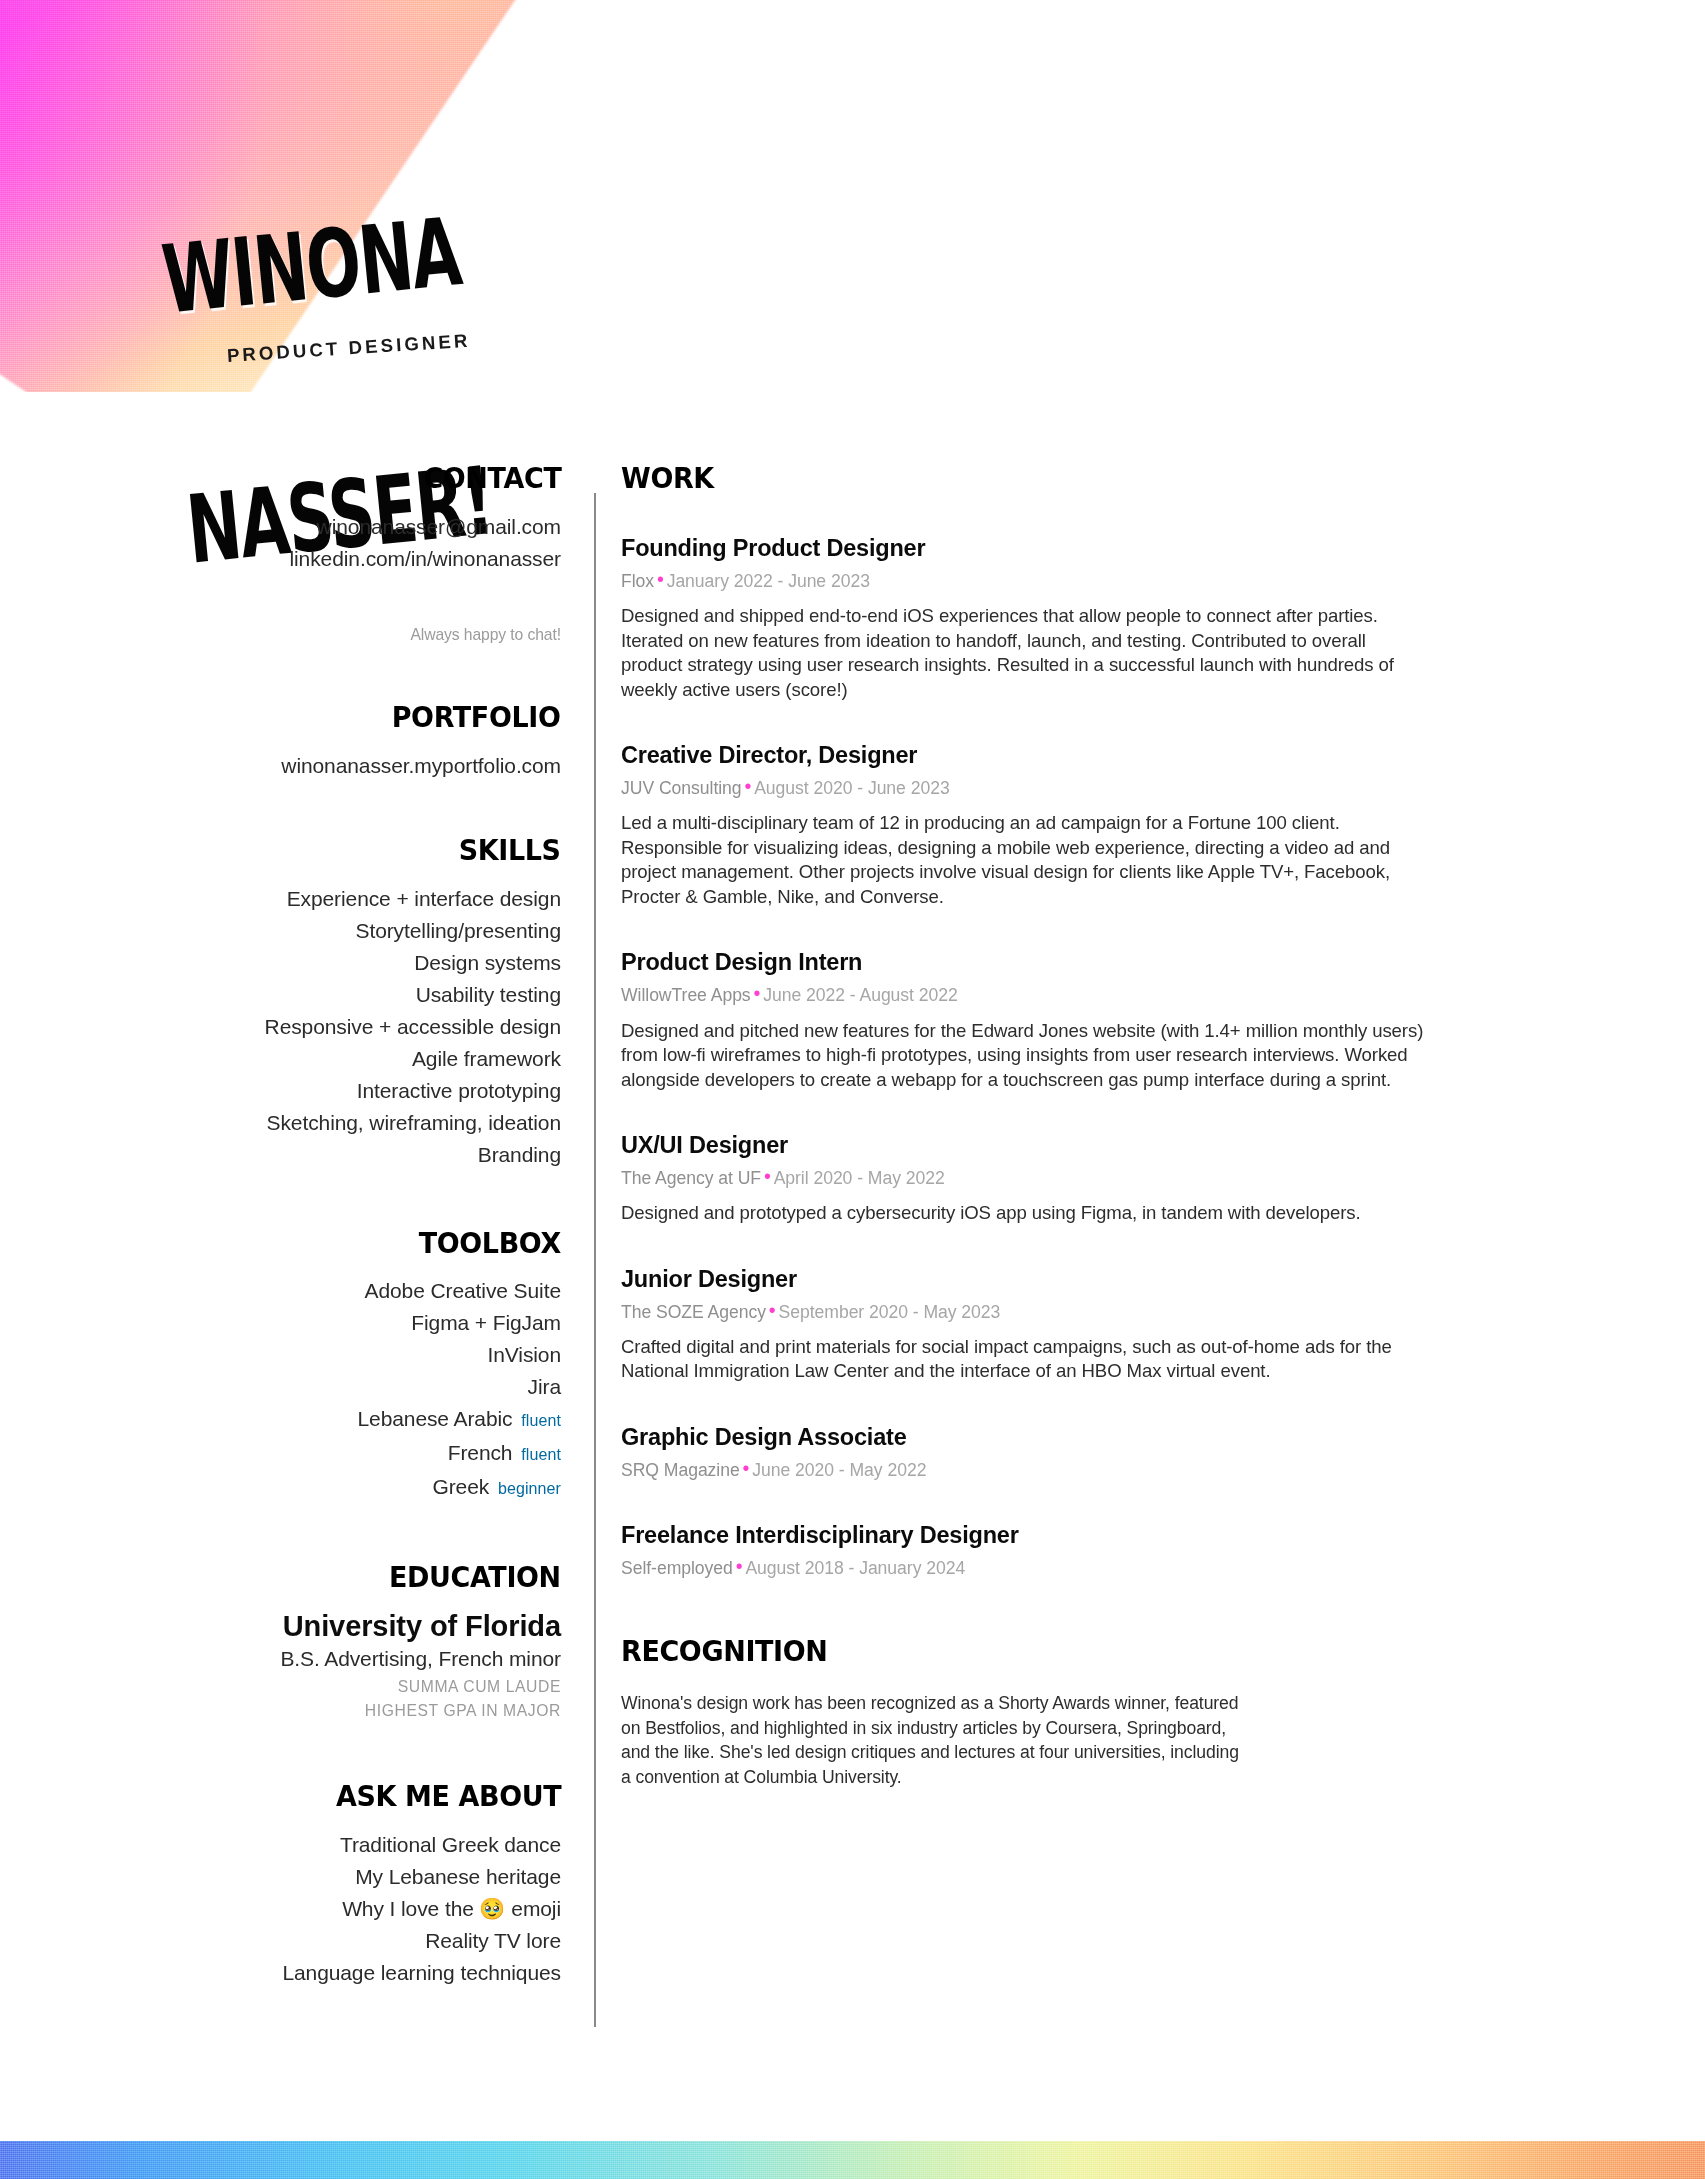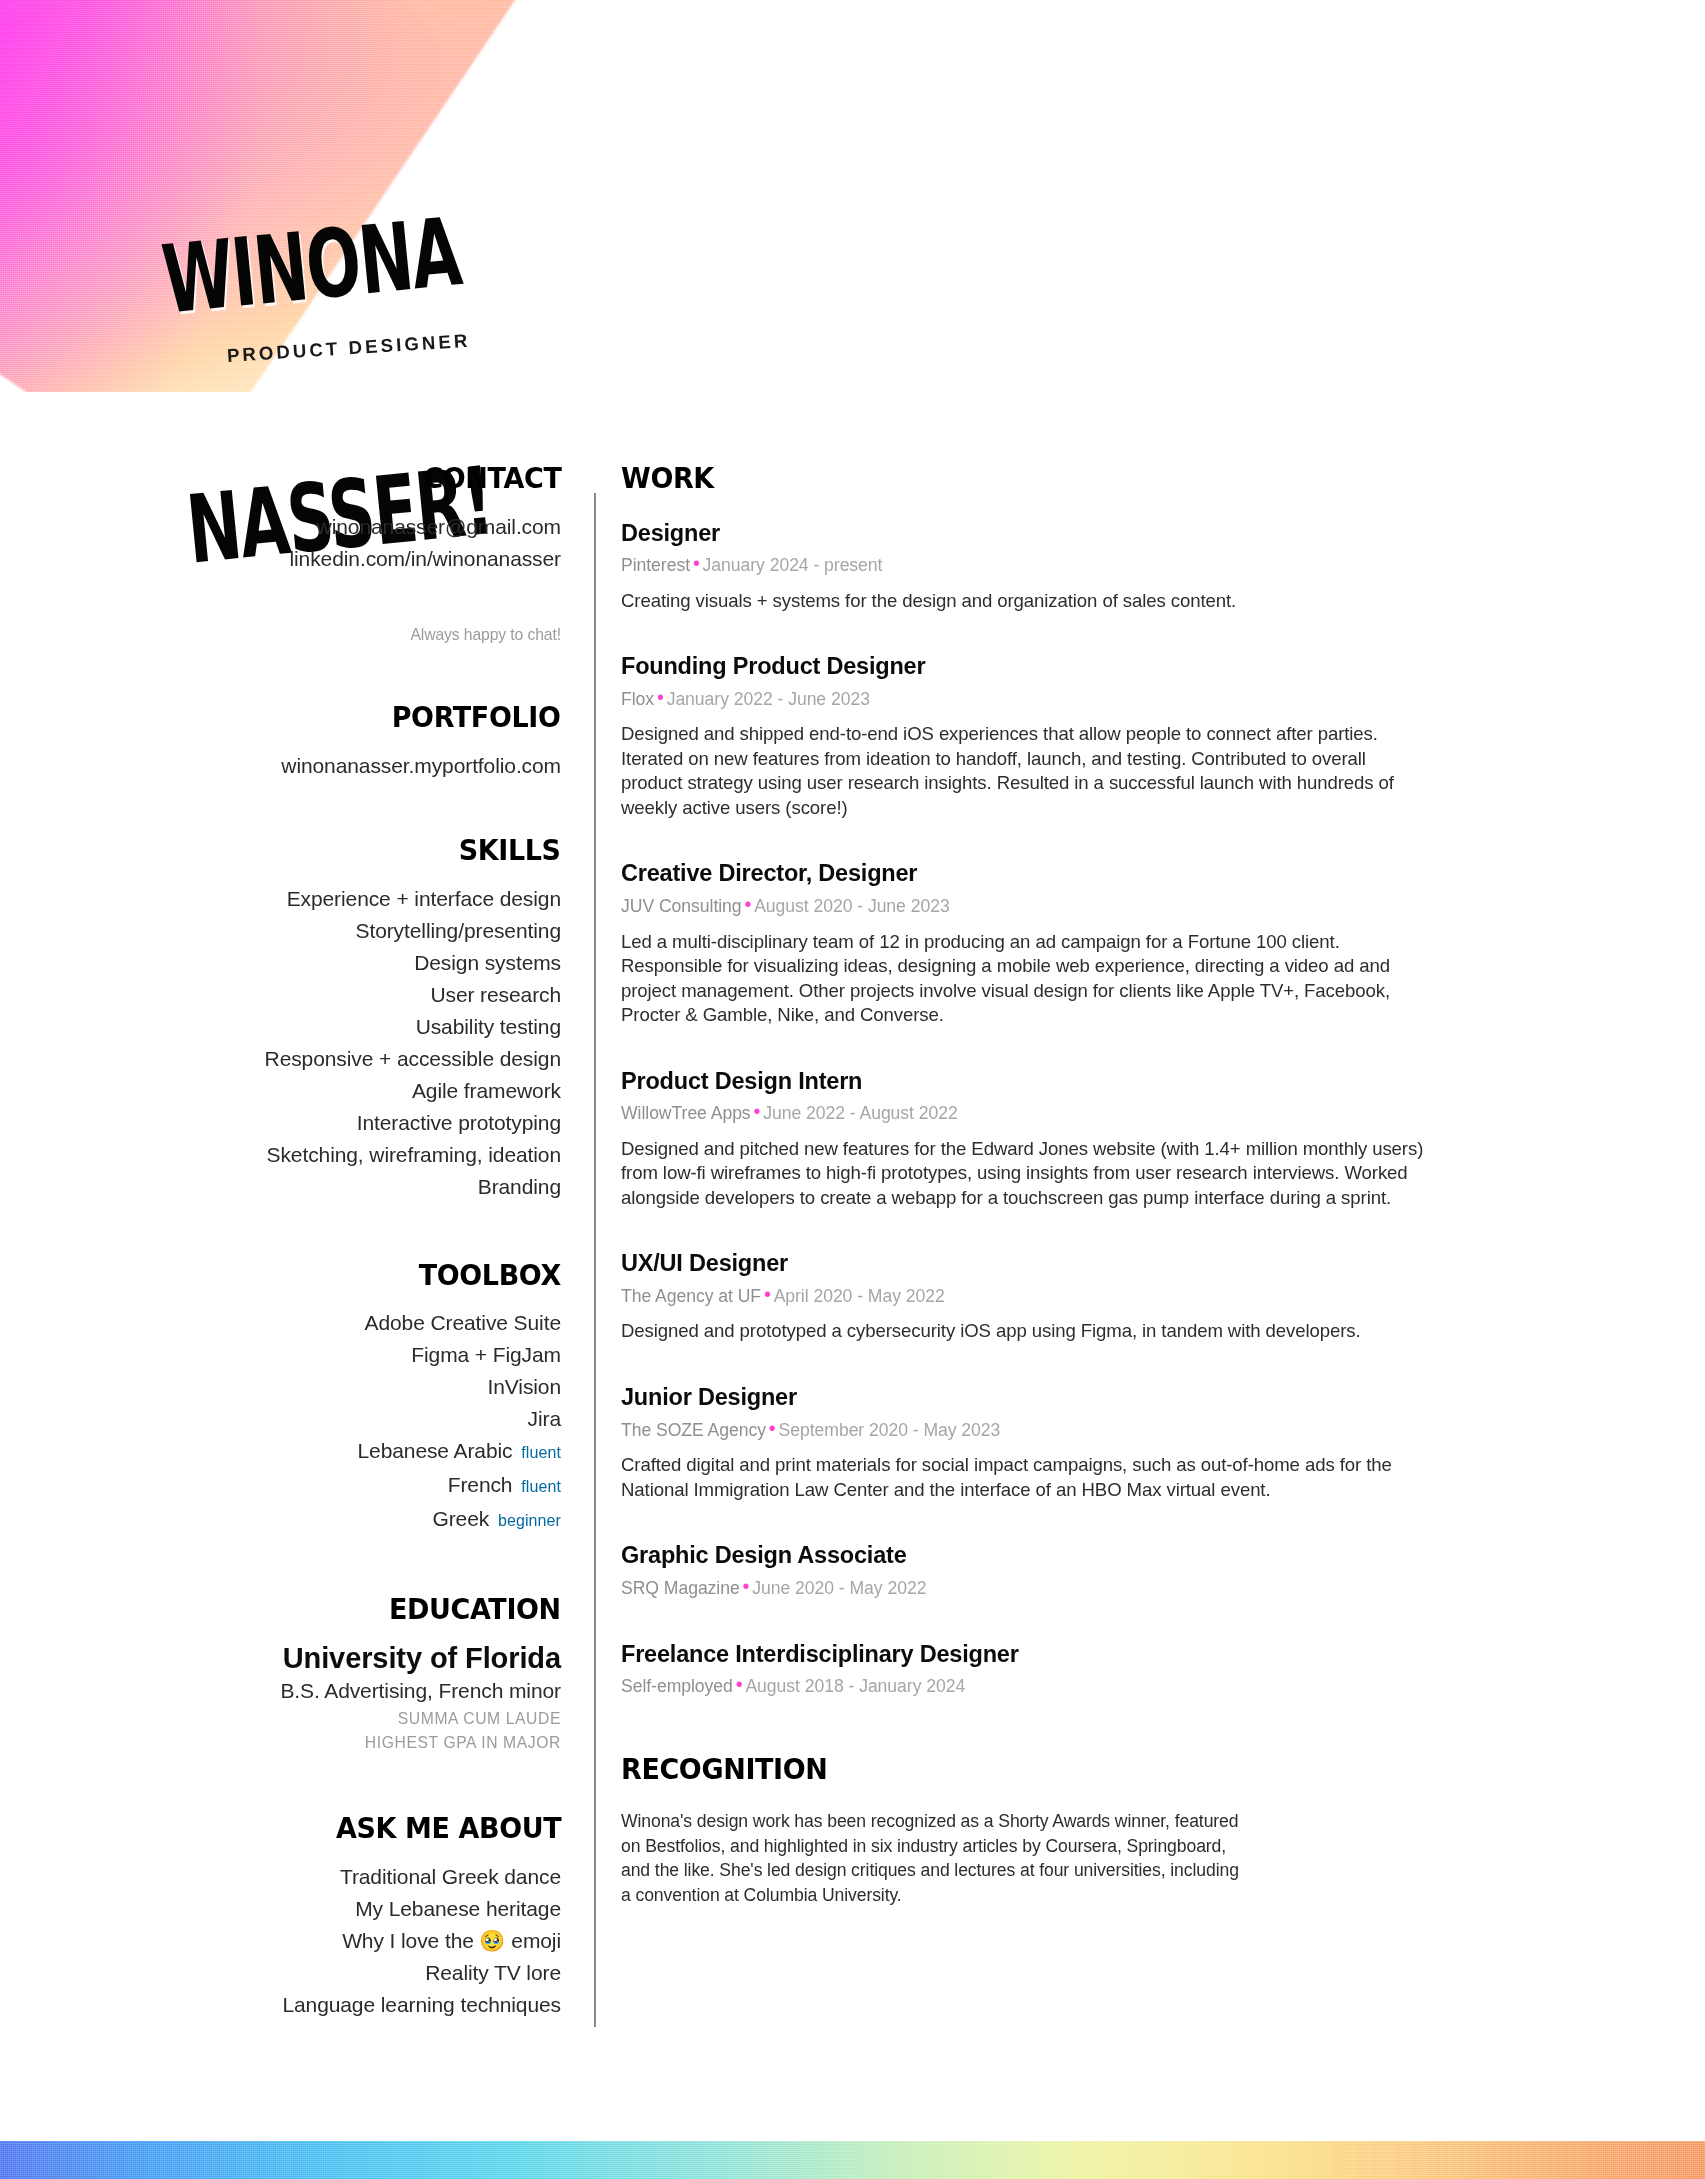--- a/index.html
+++ b/index.html
@@ -315,21 +315,20 @@
           <div class="line">winonanasser.myportfolio.com</div>
         </div>
       </section>
 
       <section class="lsec gap-skills">
         <h2><span>SKILLS</span></h2>
         <div class="lines">
           <div class="line">Experience + interface design</div>
           <div class="line">Storytelling/presenting</div>
           <div class="line">Design systems</div>
-          <div class="line">User research</div>
           <div class="line">Usability testing</div>
           <div class="line">Responsive + accessible design</div>
           <div class="line">Agile framework</div>
           <div class="line">Interactive prototyping</div>
           <div class="line">Sketching, wireframing, ideation</div>
           <div class="line">Branding</div>
         </div>
       </section>
 
       <section class="lsec gap-toolbox">
@@ -365,27 +364,20 @@
           <div class="line">Language learning techniques</div>
         </div>
       </section>
 
     </div>
 
     <div class="col-right">
 
       <div class="rsec-title"><span>WORK</span></div>
 
-      <div class="job first">
-        <div class="job-title">Designer</div>
-        <div class="job-meta">
-          <span class="org">Pinterest</span><span class="dot">•</span><span>January 2024 - present</span>
-        </div>
-        <div class="job-desc">Creating visuals + systems for the design and organization of sales content.</div>
-      </div>
 
       <div class="job gapbig">
         <div class="job-title">Founding Product Designer</div>
         <div class="job-meta">
           <span class="org">Flox</span><span class="dot">•</span><span>January 2022 - June 2023</span>
         </div>
         <div class="job-desc">Designed and shipped end-to-end iOS experiences that allow people to connect after parties. Iterated on new features from ideation to handoff, launch, and testing. Contributed to overall product strategy using user research insights. Resulted in a successful launch with hundreds of weekly active users (score!)</div>
       </div>
 
       <div class="job gapbig">

